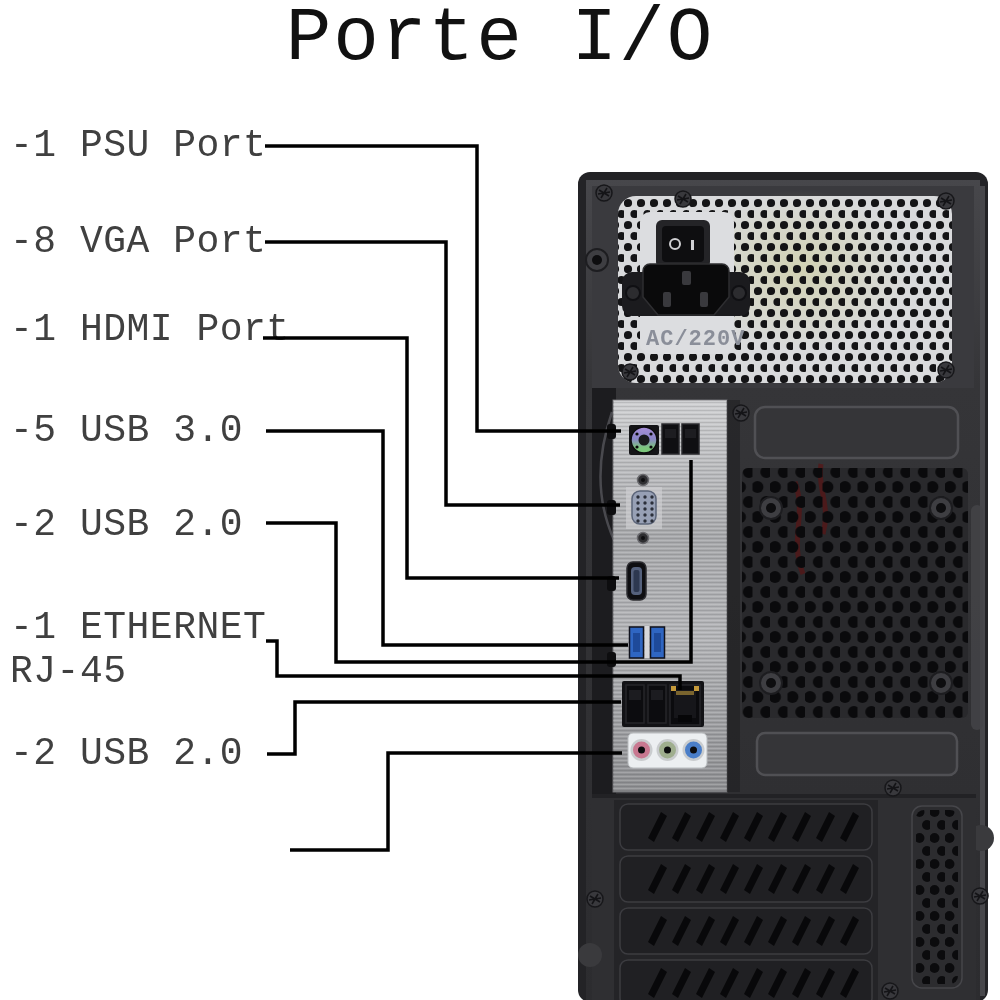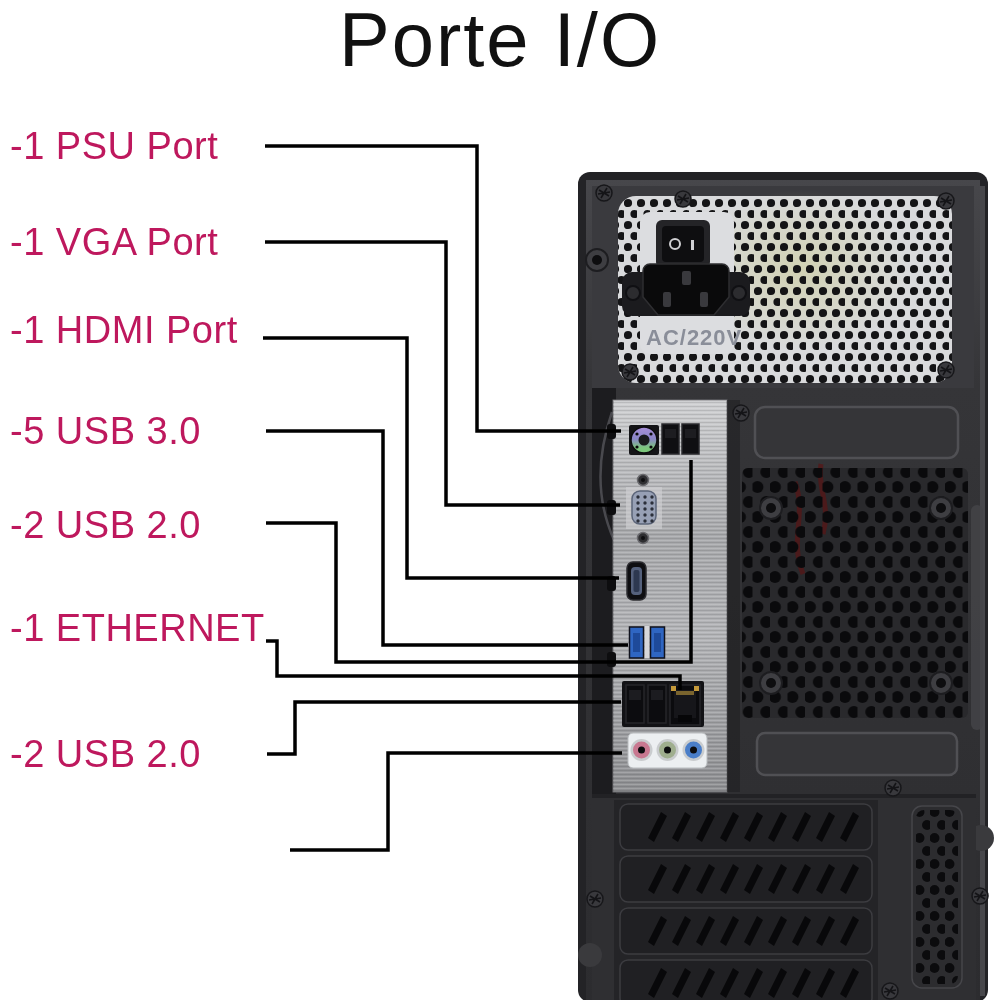--- a/index.html
+++ b/index.html
@@ -1,43 +1,44 @@
 <!DOCTYPE html>
 <html><head>
 <meta charset="utf-8">
 <style>
   html,body{margin:0;padding:0;background:#ffffff;}
   .stage{
     position:relative;width:1000px;height:1000px;overflow:hidden;
-    background:#ffffff;font-family:Liberation Sans, sans-serif;
+    background:#ffffff;font-family:Liberation Mono, monospace;
   }
   .title{
     position:absolute;top:-4px;left:0;width:100%;text-align:center;
     font-size:76px;letter-spacing:2px;color:#111;
   }
   .callout{
     position:absolute;left:10px;font-size:38px;letter-spacing:0.5px;
-    color:#be185d;white-space:nowrap;line-height:44px;
+    color:#404040;white-space:nowrap;line-height:44px;
   }
   svg{position:absolute;top:0;left:0;}
 </style>
 </head>
 <body>
 
 <div class="stage">
 
   <div class="title">Porte I/O</div>
 
   <div class="callout" style="top:124px">-1 PSU Port</div>
-  <div class="callout" style="top:220px">-1 VGA Port</div>
+  <div class="callout" style="top:220px">-8 VGA Port</div>
   <div class="callout" style="top:308px">-1 HDMI Port</div>
   <div class="callout" style="top:409px">-5 USB 3.0</div>
   <div class="callout" style="top:503px">-2 USB 2.0</div>
   <div class="callout" style="top:606px">
     <div>-1 ETHERNET</div>
+    <div>RJ-45</div>
   </div>
   <div class="callout" style="top:732px">-2 USB 2.0</div>
 
   <svg width="1000" height="1000" viewBox="0 0 1000 1000">
     <defs>
       <linearGradient id="caseGrad" x1="0" y1="0" x2="0" y2="1">
         <stop offset="0" stop-color="#47474b"></stop>
         <stop offset="0.25" stop-color="#353538"></stop>
         <stop offset="1" stop-color="#2c2c2f"></stop>
       </linearGradient>

